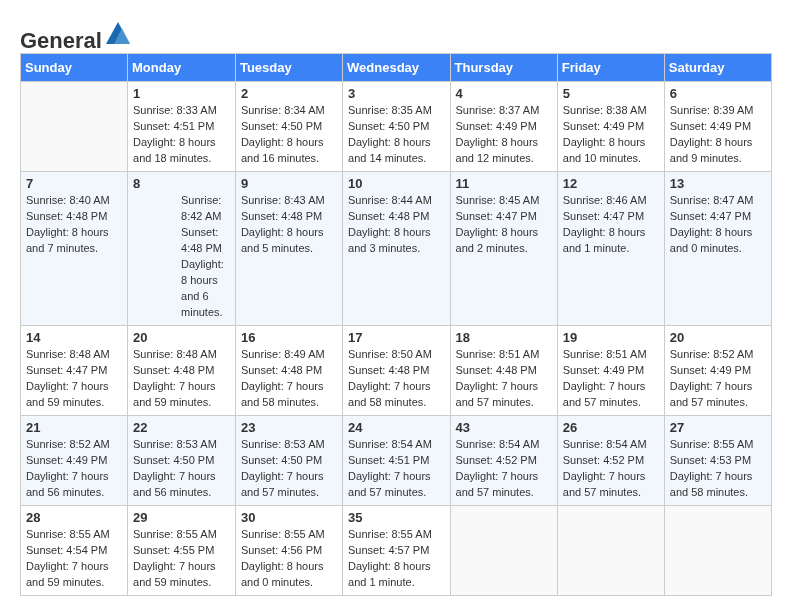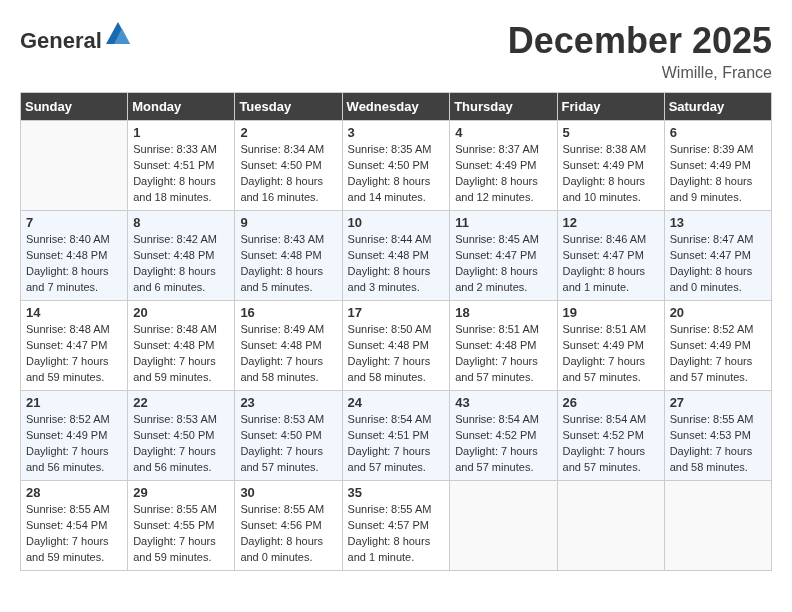--- a/index.html
+++ b/index.html
@@ -7,21 +7,20 @@
       font-family: Arial, sans-serif;
       background: #fff;
       width: 792px;
       min-height: 612px;
       padding: 20px;
     }
     .header {
       display: flex;
       justify-content: space-between;
       align-items: flex-start;
-      margin-bottom: 10px;
     }
     .logo {
       display: flex;
       align-items: center;
     }
     .logo-text {
       font-size: 22px;
       font-weight: bold;
       line-height: 1.1;
     }
@@ -44,21 +43,21 @@
       font-size: 16px;
       color: #555;
       margin-top: 2px;
     }
     table {
       width: 100%;
       border-collapse: collapse;
       font-size: 11px;
     }
     thead tr th {
-      background-color: #404040;
+      background-color: #3b82f6;
       color: white;
       padding: 6px 4px;
       text-align: left;
       font-size: 13px;
       font-weight: bold;
       border: 1px solid #ccc;
     }
     tbody tr td {
       border: 1px solid #ccc;
       vertical-align: top;
@@ -95,24 +94,20 @@
   <div class="logo">
     <div>
       <div class="logo-text">
         <span class="logo-general">General</span><svg class="logo-icon" viewBox="0 0 28 28" xmlns="http://www.w3.org/2000/svg">
           <polygon points="14,2 26,24 2,24" fill="#1a6ab1"></polygon>
           <polygon points="18,8 26,24 10,24" fill="#5ba3d9" opacity="0.7"></polygon>
         </svg>
       </div>
     </div>
   </div>
-  <div class="title-block">
-    <div class="month-title">December 2025</div>
-    <div class="location">Wimille, France</div>
-  </div>
 </div>
 
 <table>
   <thead>
     <tr>
     <th>Sunday</th>
         <th>Monday</th>
         <th>Tuesday</th>
         <th>Wednesday</th>
         <th>Thursday</th>
@@ -169,21 +164,21 @@
       <tr>
         <td>
           <span class="day-number">7</span>
           <div class="day-info" style="white-space: pre-line;">Sunrise: 8:40 AM
 Sunset: 4:48 PM
 Daylight: 8 hours
 and 7 minutes.</div>
         </td>
         <td>
           <span class="day-number">8</span>
-          <div class="day-info" style="white-space: pre-line;">Sunrise: 8:42 AM
+          <div class="day-info" style="white-space: pre-line; margin-left: 48px;">Sunrise: 8:42 AM
 Sunset: 4:48 PM
 Daylight: 8 hours
 and 6 minutes.</div>
         </td>
         <td>
           <span class="day-number">9</span>
           <div class="day-info" style="white-space: pre-line;">Sunrise: 8:43 AM
 Sunset: 4:48 PM
 Daylight: 8 hours
 and 5 minutes.</div>

